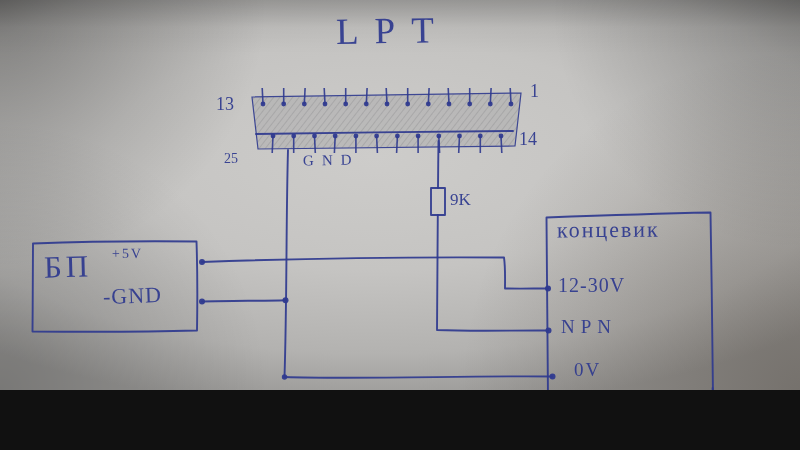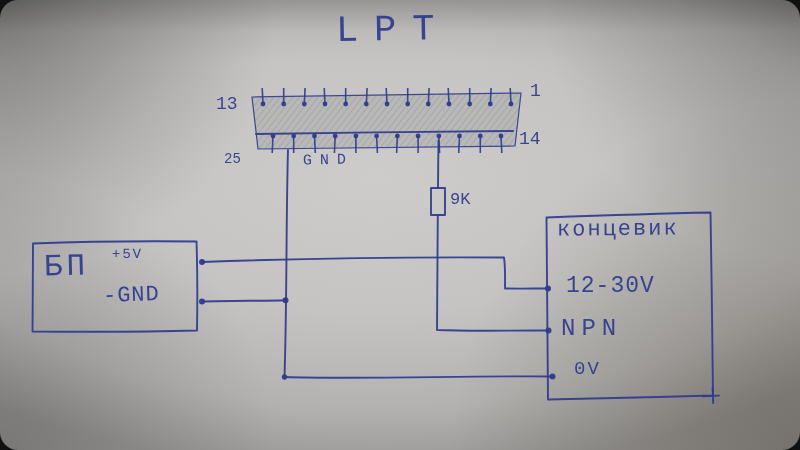--- a/index.html
+++ b/index.html
@@ -3,31 +3,30 @@
 <meta charset="utf-8">
 <style>
   :root{
     --ink:#2f3a8f;
     --paper:#c2c1bf;
     --pencil:#8f8e8c;
   }
   html,body{margin:0;padding:0;background:#111;}
   #stage{
     position:relative;
-    width:800px;height:450px;
+    width:800px;height:390px;
     overflow:hidden;
-    font-family:Liberation Mono, monospace;
+    font-family:Liberation Serif, serif;
     background:
       radial-gradient(circle at 0% 0%, rgba(0,0,0,0.30), rgba(0,0,0,0) 30%),
       radial-gradient(circle at 100% 0%, rgba(0,0,0,0.22), rgba(0,0,0,0) 28%),
       radial-gradient(circle at 100% 100%, rgba(55,45,35,0.35), rgba(0,0,0,0) 38%),
       radial-gradient(circle at 0% 100%, rgba(0,0,0,0.20), rgba(0,0,0,0) 30%),
       linear-gradient(180deg, rgba(0,0,0,0.20) 0%, rgba(0,0,0,0.03) 7%, rgba(0,0,0,0) 14%),
       radial-gradient(ellipse 75% 65% at 47% 40%, #cdccca 0%, #c5c4c2 45%, #b3b2b0 78%, #979694 100%);
-    border-radius: 18px;
   }
   #diagram-svg{position:absolute;left:0;top:0;}
   .ink{stroke:var(--ink);fill:none;stroke-width:1.9;stroke-linecap:round;stroke-linejoin:round;opacity:0.93;}
   .dot{fill:var(--ink);stroke:none;opacity:0.95;}
   .pins line{stroke:var(--ink);stroke-width:1.6;opacity:0.9;}
   .pins circle{fill:var(--ink);stroke:none;opacity:0.95;}
   .t{
     position:absolute;
     color:var(--ink);
     white-space:nowrap;
@@ -147,17 +146,17 @@
 
   <div class="t" style="left:303px;top:153px;font-size:15px;letter-spacing:8px;transform:rotate(-1deg);">GND</div>
 
   <div class="t" style="left:450px;top:191px;font-size:17px;">9K</div>
 
   <div class="t" style="left:44px;top:251px;font-size:31px;letter-spacing:4px;transform:rotate(-1.5deg);">БП</div>
   <div class="t" style="left:112px;top:247px;font-size:14px;letter-spacing:2px;transform:rotate(-1deg);">+5V</div>
   <div class="t" style="left:103px;top:285px;font-size:22px;letter-spacing:1px;transform:rotate(-2deg);">-GND</div>
 
   <div class="t" style="left:557px;top:219px;font-size:22px;letter-spacing:2px;transform:rotate(-0.5deg);">концевик</div>
-  <div class="t" style="left:558px;top:275px;font-size:23px;letter-spacing:1px;margin-left:8px;">12-30V</div>
-  <div class="t" style="left:561px;top:317px;font-size:24px;letter-spacing:6px;">NPN</div>
+  <div class="t" style="left:558px;top:275px;font-size:20px;letter-spacing:1px;">12-30V</div>
+  <div class="t" style="left:561px;top:317px;font-size:19px;letter-spacing:6px;">NPN</div>
   <div class="t" style="left:558px;top:360px;font-size:19px;letter-spacing:2px;margin-left:16px;">0V</div>
 
 </div>
 
 </body></html>

